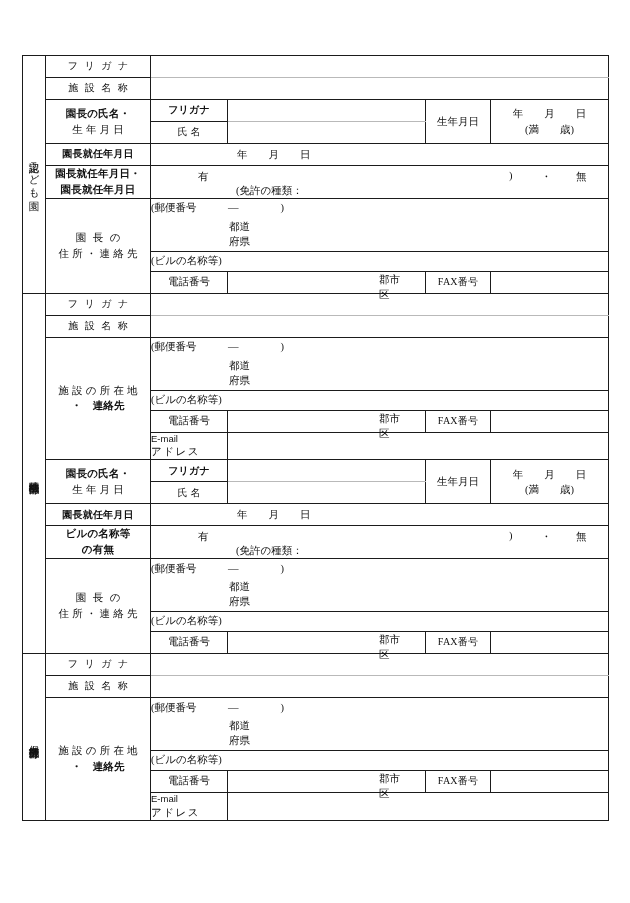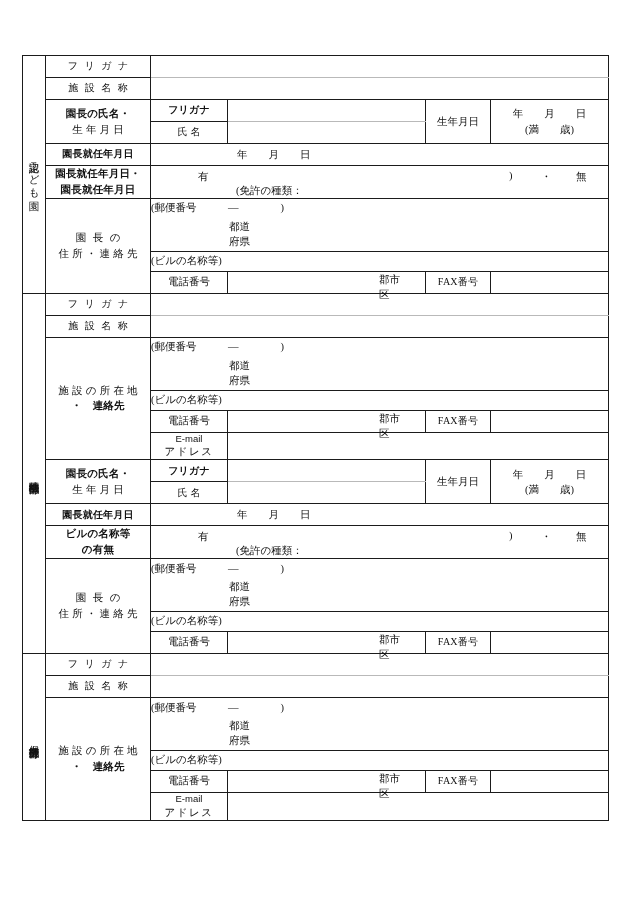--- a/index.html
+++ b/index.html
@@ -156,21 +156,20 @@
   .license-row .close { position:absolute; left: 358px; top: 4px; }
   .license-row .dot { position:absolute; left: 390px; top: 4px; }
   .license-row .no { position:absolute; left: 425px; top: 4px; }
 
   .tel-label {
     text-align: center;
     font-size: 10.5px;
     padding: 4px 2px;
   }
   .email-label {
-    text-align: center;
     font-size: 9.5px;
     line-height: 1.35;
     padding: 3px 2px;
     font-family: "Liberation Sans", sans-serif;
   }
   .email-label .l2 { font-family: Liberation Mono, monospace; font-size: 10.5px; letter-spacing: 1.5px;}
   .fax-label {
     text-align: center;
     font-size: 10px;
     padding: 4px 2px;

